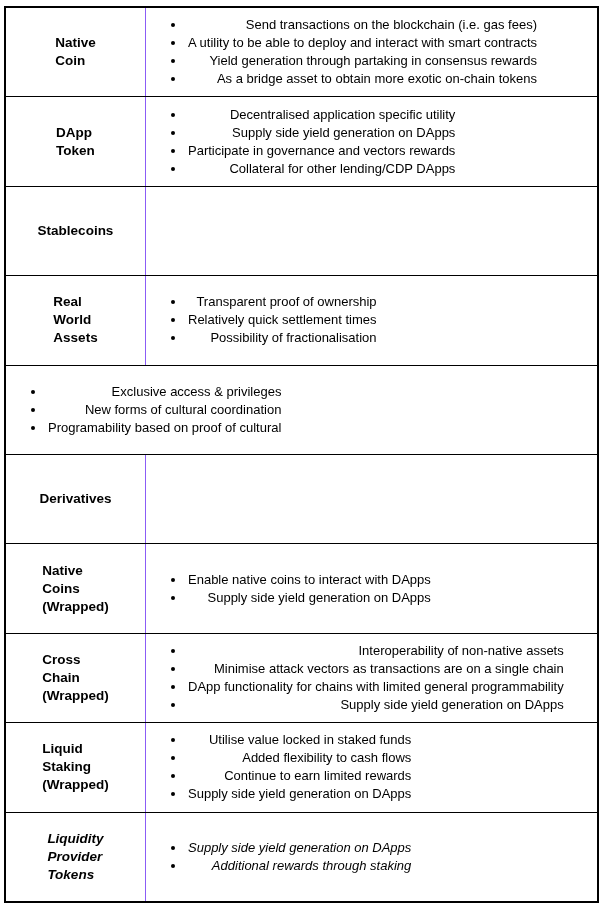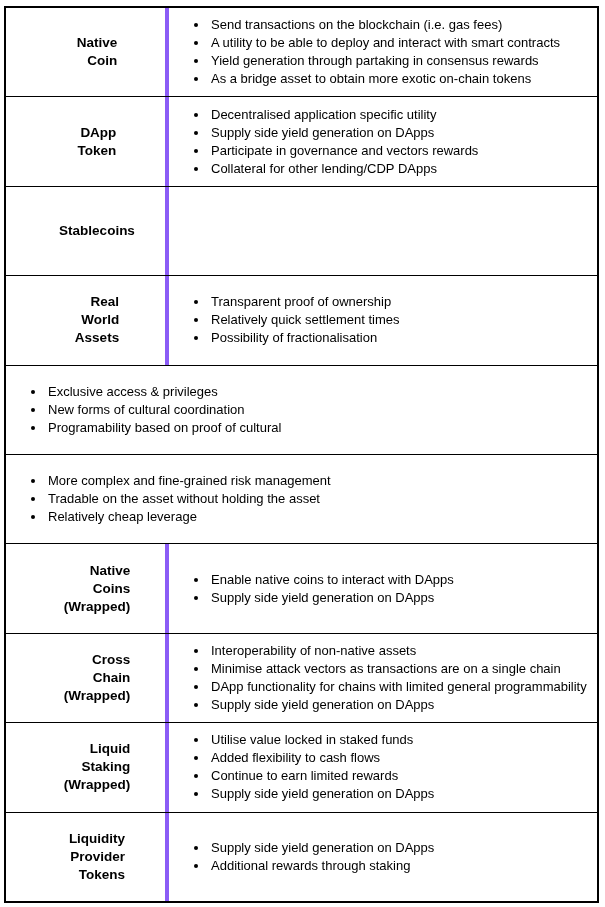--- a/index.html
+++ b/index.html
@@ -20,42 +20,42 @@
     display: flex;
     flex-direction: column;
     background: #ffffff;
   }
   .row {
     flex: 1;
     display: flex;
     border-bottom: 1px solid #000000;
     min-height: 0;
   }
-  .row:last-child { border-bottom: none; }
+  .row:last-child { border-bottom: none; font-style: italic; }
   .label-cell {
     width: 140px;
     flex: 0 0 140px;
-    border-right: 4px solid #8b5cf6;
+    border-right: 1px solid #8b5cf6;
     display: flex;
     align-items: center;
     justify-content: center;
-    text-align: right;
-    margin-left: 23px;
+    text-align: left;
   }
   .label-cell span {
     font-weight: bold;
     font-size: 13.5px;
     line-height: 18px;
     white-space: pre-line;
   }
   .content-cell {
     flex: 1;
     display: flex;
     align-items: center;
     padding: 6px 8px 6px 0;
+    text-align: right;
   }
   .content-cell ul {
     list-style: disc;
     padding-left: 26px;
     margin-left: 14px;
   }
   .content-cell li {
     font-size: 13px;
     line-height: 18px;
     padding-left: 2px;
@@ -121,26 +121,22 @@
     <div class="content-cell">
       <ul>
         <li>Exclusive access &amp; privileges</li>
         <li>New forms of cultural coordination</li>
         <li>Programability based on proof of cultural</li>
       </ul>
     </div>
   </div>
 
   <div class="row">
-    <div class="content-cell">
-      <ul>
-        <li>More complex and fine-grained risk management</li>
-        <li>Tradable on the asset without holding the asset</li>
-        <li>Relatively cheap leverage</li>
-      </ul>
+    <div class="label-cell">
+      <span>Derivatives</span>
     </div>
   </div>
 
   <div class="row">
     <div class="label-cell">
       <span>Native
 Coins
 (Wrapped)</span>
     </div>
     <div class="content-cell">

